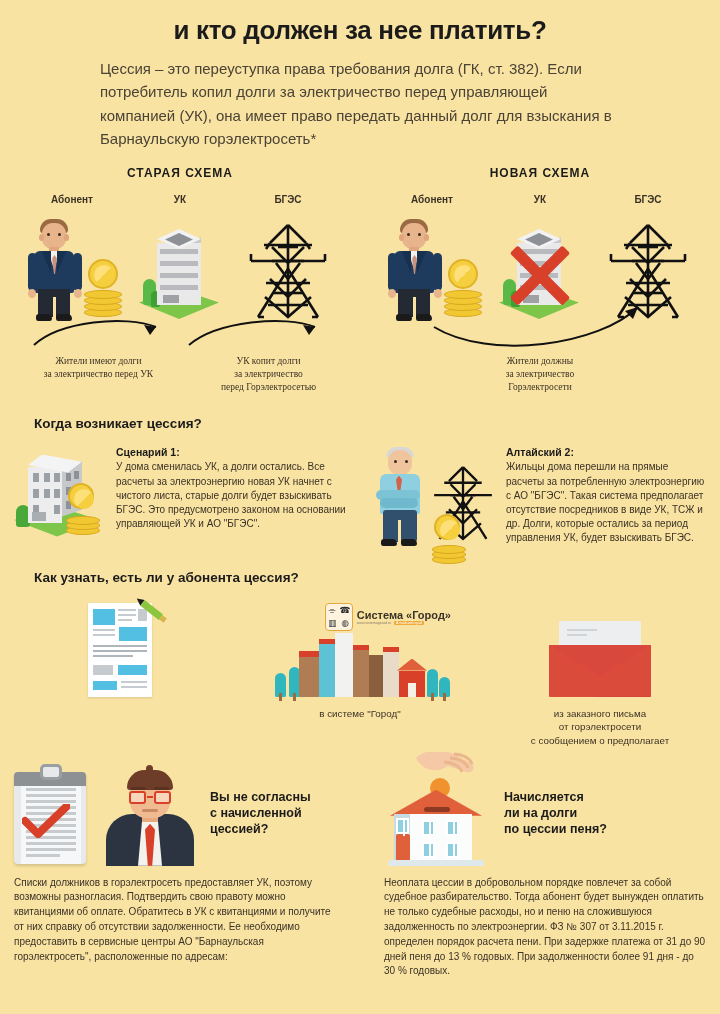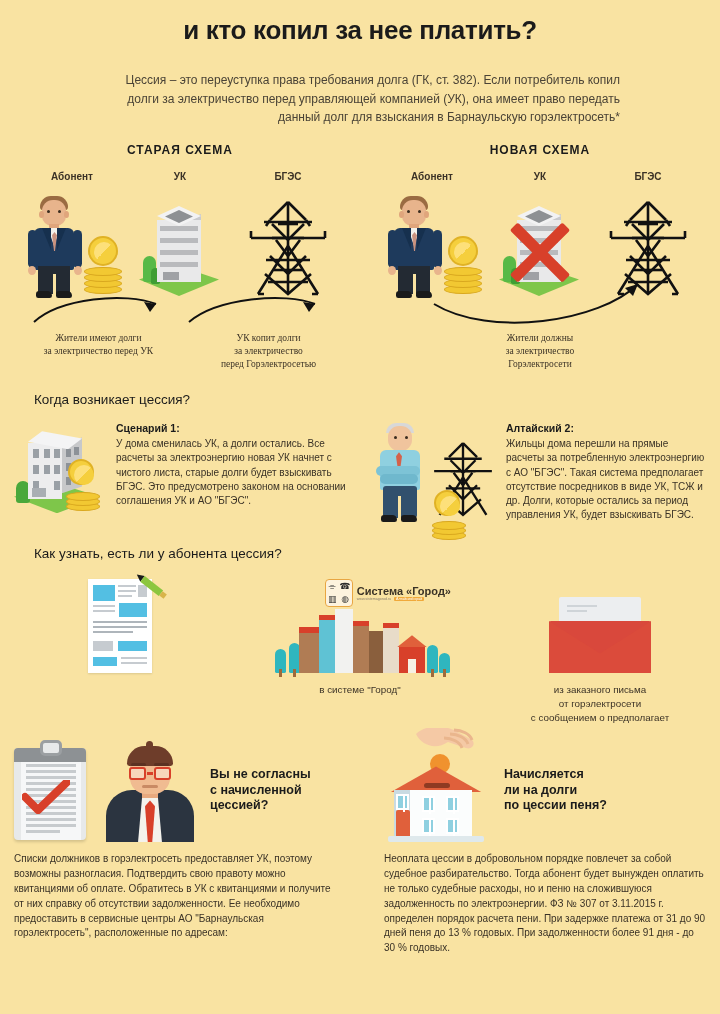--- a/index.html
+++ b/index.html
@@ -14,22 +14,22 @@
   .page { position: relative; width: 720px; height: 1014px; }
 
   
   .header { padding-top: 16px; text-align: center; }
   .title {
     font-size: 26px; font-weight: bold; line-height: 1.12;
     color: #1b1b1b; letter-spacing: -0.3px;
   }
   .title .l2 { display: block; }
   .lede {
-    margin: 26px auto 0; width: 520px;
-    font-size: 12px; line-height: 1.55; color: #4a4336; text-align: right;
+    margin: 12px auto 0; width: 520px;
+    font-size: 15px; line-height: 1.55; color: #4a4336; text-align: left;
   }
 
   
   .schemes { display: flex; margin-top: 16px; }
   .scheme { width: 360px; position: relative; }
   .scheme-title {
     text-align: center; font-size: 12px; font-weight: bold;
     letter-spacing: 1px; color: #1b1b1b;
   }
   .nodes { display: flex; justify-content: space-around; margin-top: 14px; padding: 0 18px; }
@@ -84,21 +84,21 @@
   .redx i:last-child  { transform: rotate(-45deg); }
 
   
   .arrows { position: relative; height: 34px; }
   .arrow-svg { position:absolute; }
   .caps { display:flex; justify-content: space-around; padding: 0 10px; }
   .cap { font-size: 9.5px; line-height: 1.35; text-align:center; color:#3b3226; font-family:"Liberation Serif", serif; }
 
   
   .sec-head {
-    font-size: 13.5px; font-weight: normal; color: #1b1b1b;
+    font-size: 13.5px; font-weight: bold; color: #1b1b1b;
   }
 
   
   .scenarios { display:flex; margin-top: 14px; }
   .scen { width: 360px; display:flex; padding: 0 14px; gap: 10px; }
   .scen-art { flex: 0 0 auto; }
   .scen-txt { font-size: 10px; line-height: 1.42; color: #3a3226; }
   .scen-txt b { display:block; font-size: 10.5px; color:#1b1b1b; margin-bottom:1px; }
 
   
@@ -206,21 +206,21 @@
 
   .pylon-svg, .check-svg { display:block; }
 </style>
 </head>
 <body>
 
 <div class="page">
 
   <div class="header">
     <div class="title">
-      <span class="l2">и кто копил за нее платить?</span>
+      <span class="l2">и кто должен за нее платить?</span>
     </div>
     <div class="lede">Цессия – это переуступка права требования долга (ГК, ст. 382). Если потребитель копил долги за электричество перед управляющей компанией (УК), она имеет право передать данный долг для взыскания в Барнаульскую горэлектросеть*</div>
   </div>
 
   <div class="schemes">
 
     <div class="scheme">
       <div class="scheme-title">СТАРАЯ СХЕМА</div>
       <div class="nodes">
 
@@ -472,21 +472,21 @@
             <div class="coin-stack" style="width:34px">
               <i style="bottom:0;width:34px"></i>
                 <i style="bottom:5px;width:34px"></i>
                 <i style="bottom:10px;width:34px"></i>
             </div>
           </div>
         </div>
       </div>
       <div class="scen-txt">
         <b>Сценарий 1:</b>
-        <span>У дома сменилась УК, а долги остались. Все расчеты за электроэнергию новая УК начнет с чистого листа, старые долги будет взыскивать БГЭС. Это предусмотрено законом на основании соглашения УК и АО "БГЭС".</span>
+        <span>У дома сменилась УК, а долги остались. Все расчеты за электроэнергию новая УК начнет с чистого листа, старые долги будет взыскивать БГЭС. Это предусмотрено законом на основании управляющей УК и АО "БГЭС".</span>
       </div>
     </div>
 
     <div class="scen">
       <div class="scen-art" style="display:flex;align-items:flex-end">
         <div class="oldman">
           <div class="om-hair"></div>
             <div class="om-head"></div>
           <div class="om-eye" style="left:20px"></div>
             <div class="om-eye" style="left:31px"></div>

